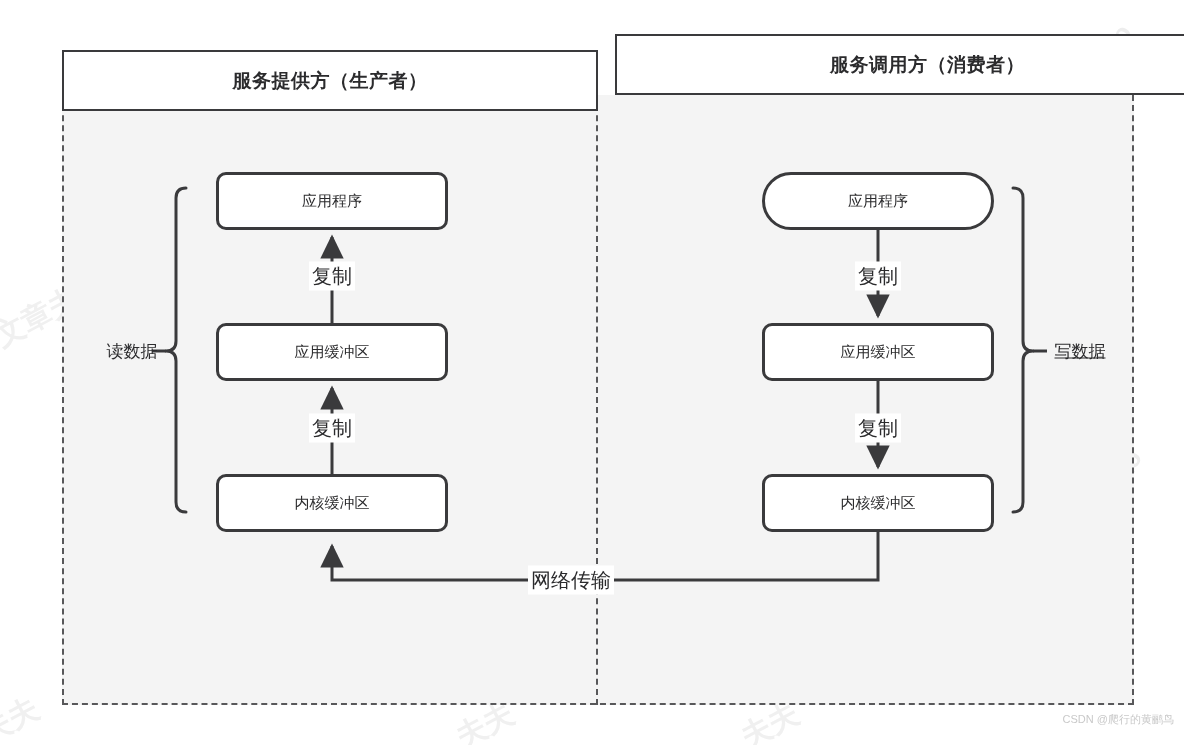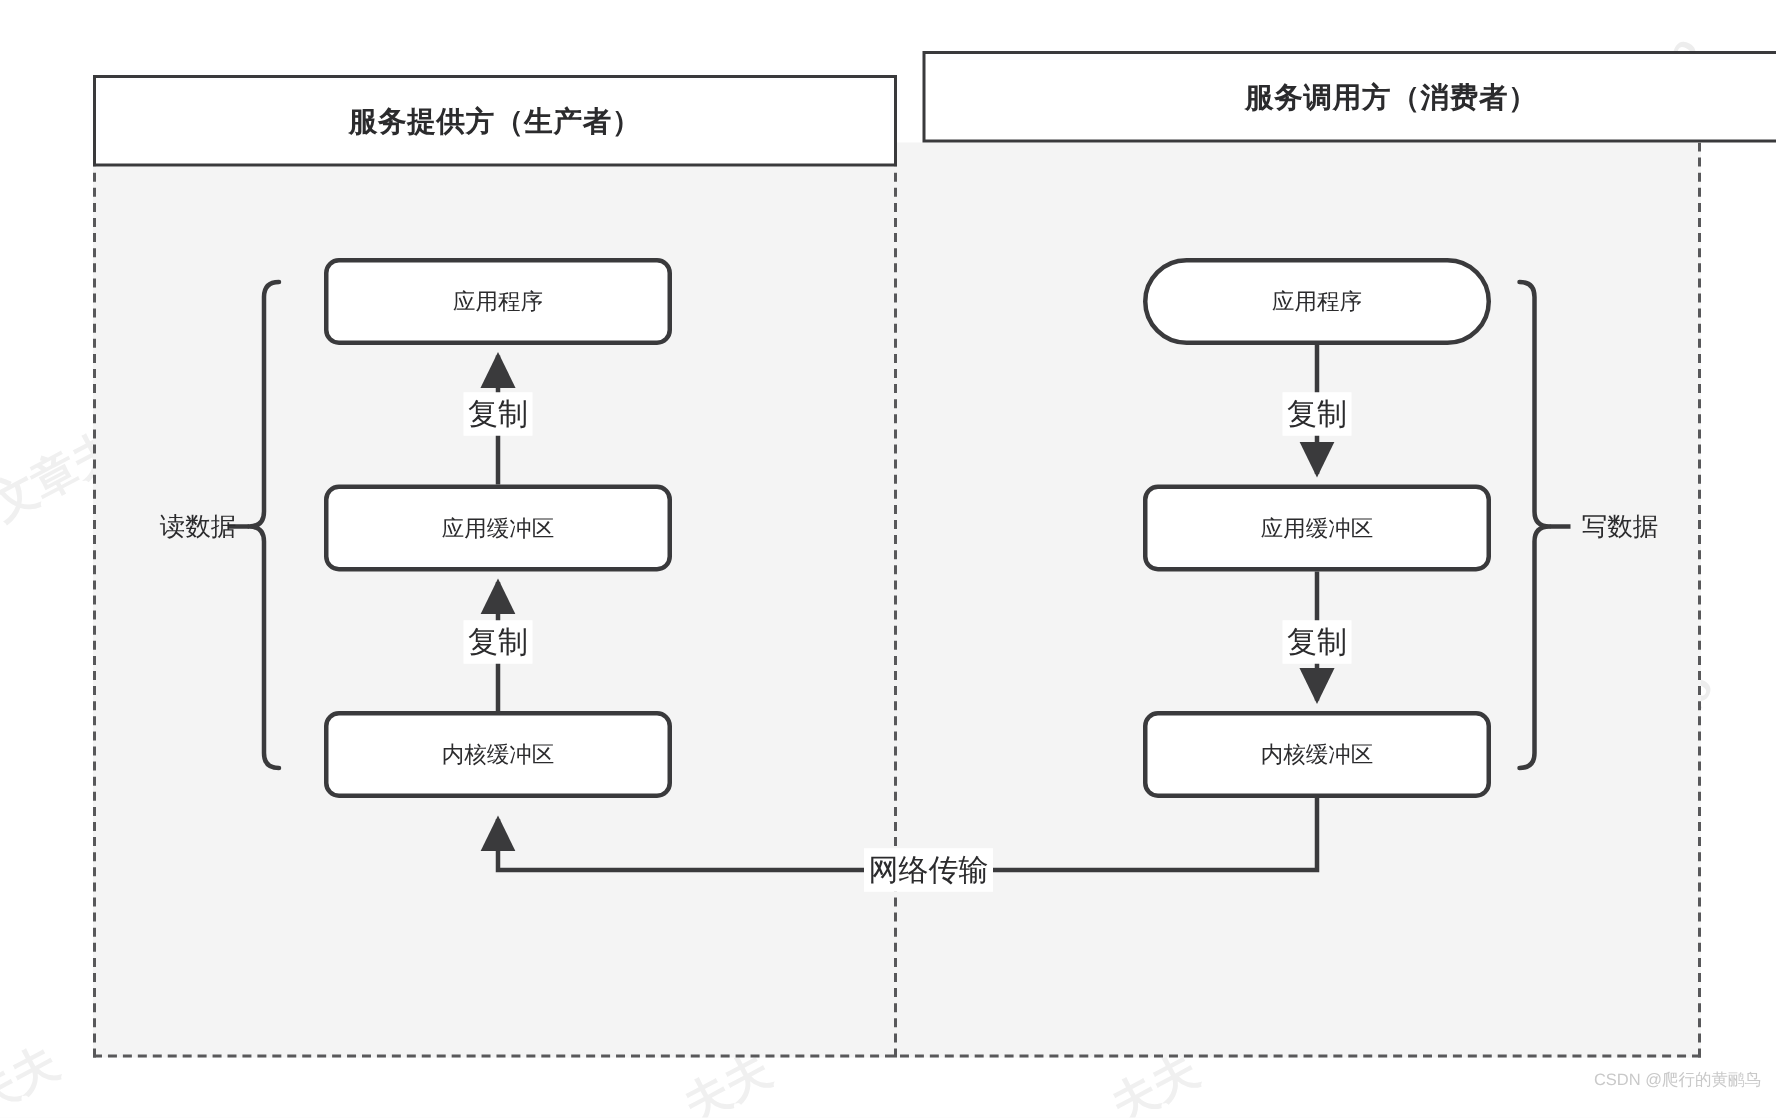--- a/index.html
+++ b/index.html
@@ -128,34 +128,34 @@
     font-size: 20px;
     padding: 1px 3px;
     white-space: nowrap;
     transform: translate(-50%, -50%);
     z-index: 5;
   }
   #lbl-l-copy1 { left: 332px; top: 276px; }
   #lbl-l-copy2 { left: 332px; top: 428px; }
   #lbl-r-copy1 { left: 878px; top: 276px; }
   #lbl-r-copy2 { left: 878px; top: 428px; }
-  #lbl-net     { left: 619px; top: 580px; }
+  #lbl-net     { left: 571px; top: 580px; }
 
   
   .brace-label {
     position: absolute;
     font-size: 17px;
     color: #2b2b2d;
     white-space: nowrap;
     transform: translate(-50%, -50%);
     z-index: 5;
     text-align: center;
   }
   #lbl-read  { left: 132px;  top: 351px; }
-  #lbl-write { left: 1080px; top: 351px; }
+  #lbl-write { left: 1080px; top: 351px; text-decoration: underline; }
 </style>
 </head>
 <body>
 
 <div id="canvas">
 
   <div class="wm wm-cjk" style="left:-10px; top:290px; transform:rotate(-28deg);">文章夫夫</div>
   <div class="wm" style="left:1070px; top:45px; transform:rotate(-62deg);">oli52o</div>
   <div class="wm" style="left:1080px; top:470px; transform:rotate(-62deg);">oli52o</div>
   <div class="wm wm-cjk" style="left:-20px; top:700px; transform:rotate(-28deg);">夫夫</div>

